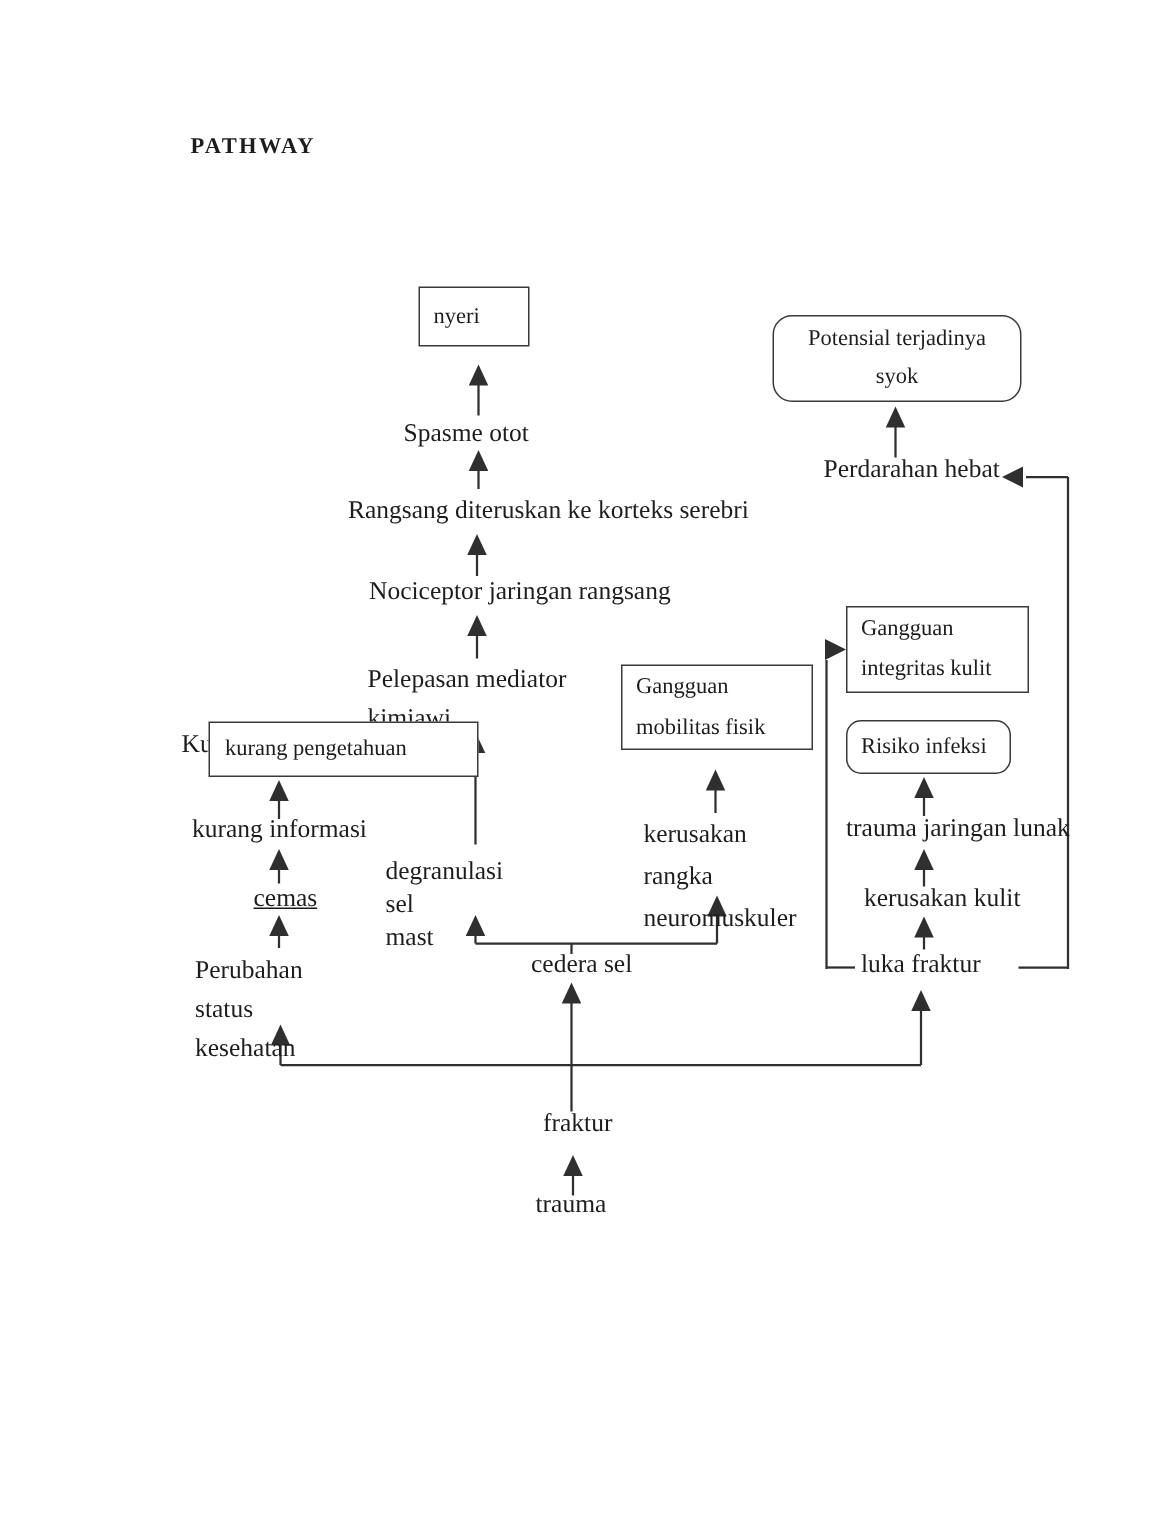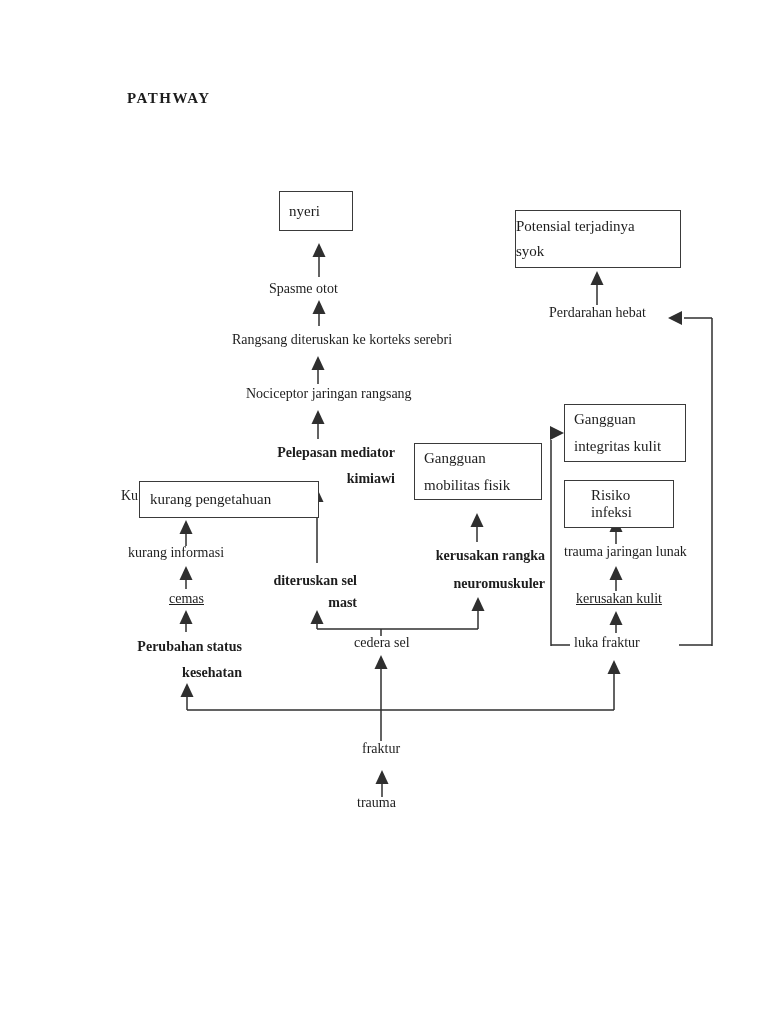--- a/index.html
+++ b/index.html
@@ -23,25 +23,25 @@
     pointer-events:none;
   }
   #connectors line{stroke:var(--line);stroke-width:1.5;}
   #connectors polygon{fill:var(--line);stroke:none;}
   .title{
     position:absolute;left:91px;top:90px;
     font-size:15px;font-weight:bold;letter-spacing:1.5px;
   }
   .label{
     position:absolute;
-    font-size:14px;line-height:18px;
+    font-size:17px;line-height:18px;
     white-space:pre-line;
     z-index:1;
   }
-  .center{text-align:right;font-weight:bold;}
+  .center{text-align:left;}
   .node-box{
     position:absolute;
     box-sizing:border-box;
     border:1.5px solid var(--box-border);
     background:var(--page-bg);
     font-size:15px;
     display:flex;flex-direction:column;justify-content:center;
     white-space:pre-line;
     z-index:2;
   }
@@ -54,28 +54,28 @@
   .lbl-kurang-informasi{left:92px;top:544px;}
   .lbl-cemas{left:133px;top:590px;text-decoration:underline;}
   .lbl-perubahan{left:94px;top:634px;width:112px;line-height:26px;}
   .lbl-degranulasi{left:221px;top:570px;width:100px;line-height:22px;}
   .lbl-cedera{left:318px;top:634px;}
   .lbl-fraktur{left:326px;top:740px;}
   .lbl-trauma{left:321px;top:794px;}
   .lbl-kerusakan-rangka{left:393px;top:542px;width:116px;line-height:28px;}
   .lbl-perdarahan{left:513px;top:304px;}
   .lbl-trauma-jaringan{left:528px;top:543px;}
-  .lbl-kerusakan-kulit{left:540px;top:590px;text-decoration:underline;}
+  .lbl-kerusakan-kulit{left:540px;top:590px;}
   .lbl-luka{left:538px;top:634px;}
   .box-nyeri{left:243px;top:191px;width:74px;height:40px;padding-left:9px;}
   .box-pengetahuan{left:103px;top:481px;width:180px;height:37px;padding-left:10px;}
   .box-mobilitas{left:378px;top:443px;width:128px;height:57px;padding-left:9px;line-height:27px;}
-  .box-potensial{left:479px;top:210px;width:166px;height:58px;text-align:left;line-height:25px;}
+  .box-potensial{left:479px;top:210px;width:166px;height:58px;text-align:center;line-height:25px;border-radius:13px;}
   .box-integritas{left:528px;top:404px;width:122px;height:58px;padding-left:9px;line-height:27px;}
-  .box-risiko{left:528px;top:480px;width:110px;height:48px;padding-left:26px;}
+  .box-risiko{left:528px;top:480px;width:110px;height:36px;padding-left:9px;border-radius:10px;}
 </style>
 </head>
 <body>
 
 <div class="page">
 
   <svg id="connectors" viewBox="0 0 768 1024" xmlns="http://www.w3.org/2000/svg">
       <g>
         <line x1="283" y1="277" x2="283" y2="255"></line>
         <polygon points="283,243 276.5,257 289.5,257"></polygon>
@@ -173,21 +173,21 @@
   <div class="label lbl-pelepasan center">Pelepasan mediator
 kimiawi</div>
 
   <div class="label lbl-ku">Ku</div>
   <div class="node-box box-pengetahuan">kurang pengetahuan</div>
   <div class="label lbl-kurang-informasi">kurang informasi</div>
   <div class="label lbl-cemas">cemas</div>
   <div class="label lbl-perubahan center">Perubahan status
 kesehatan</div>
 
-  <div class="label lbl-degranulasi center">diteruskan sel
+  <div class="label lbl-degranulasi center">degranulasi sel
 mast</div>
   <div class="label lbl-cedera">cedera sel</div>
   <div class="label lbl-fraktur">fraktur</div>
   <div class="label lbl-trauma">trauma</div>
 
   <div class="node-box box-mobilitas">Gangguan
 mobilitas fisik</div>
   <div class="label lbl-kerusakan-rangka center">kerusakan rangka
 neuromuskuler</div>
 

